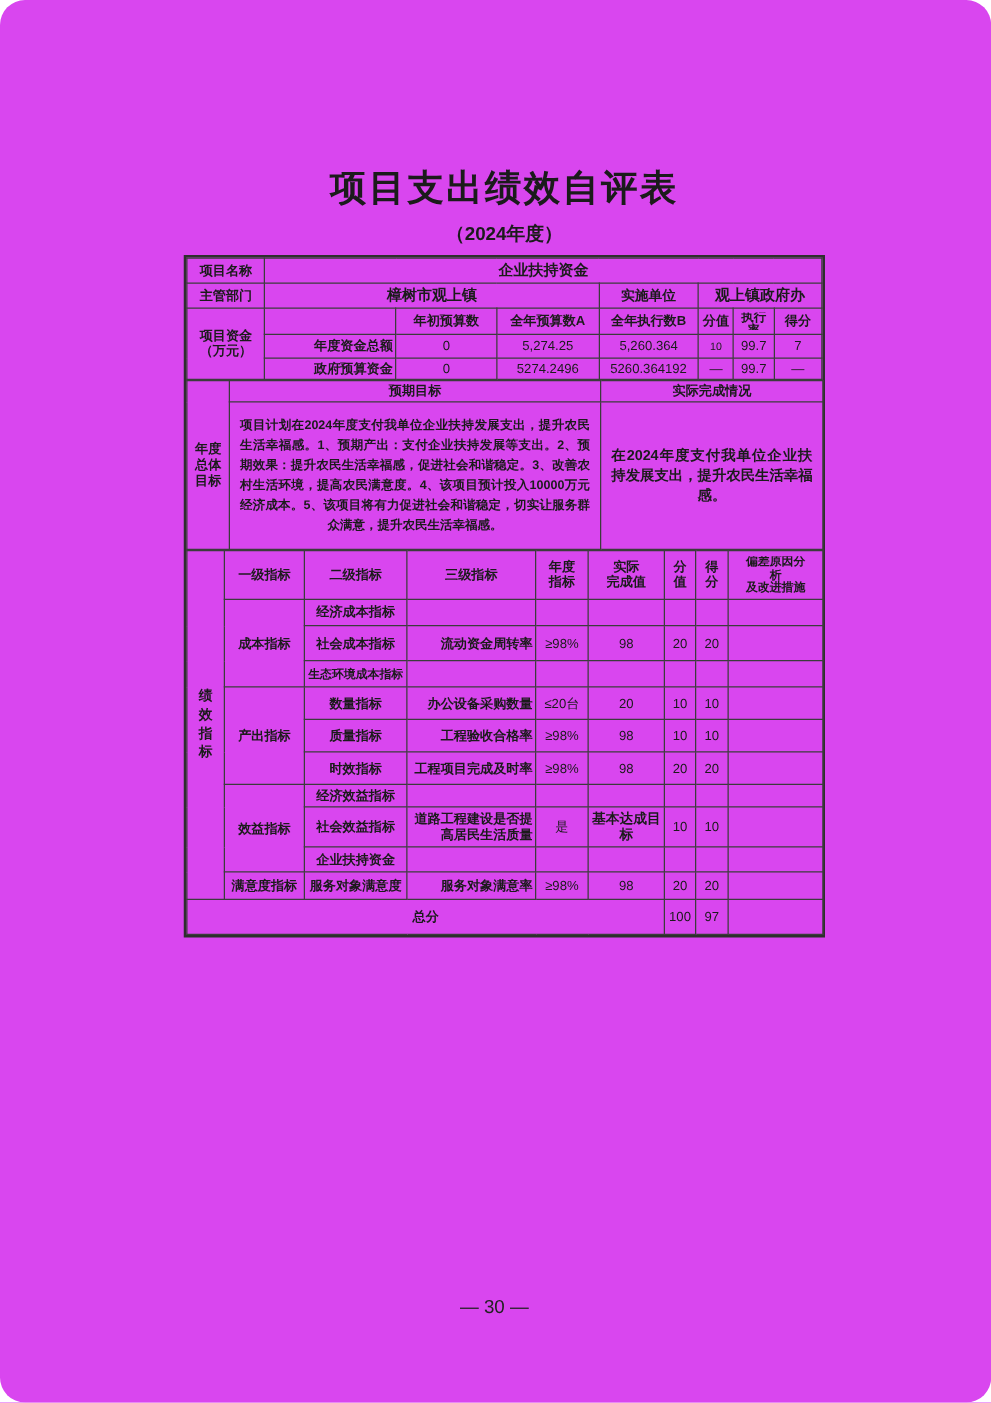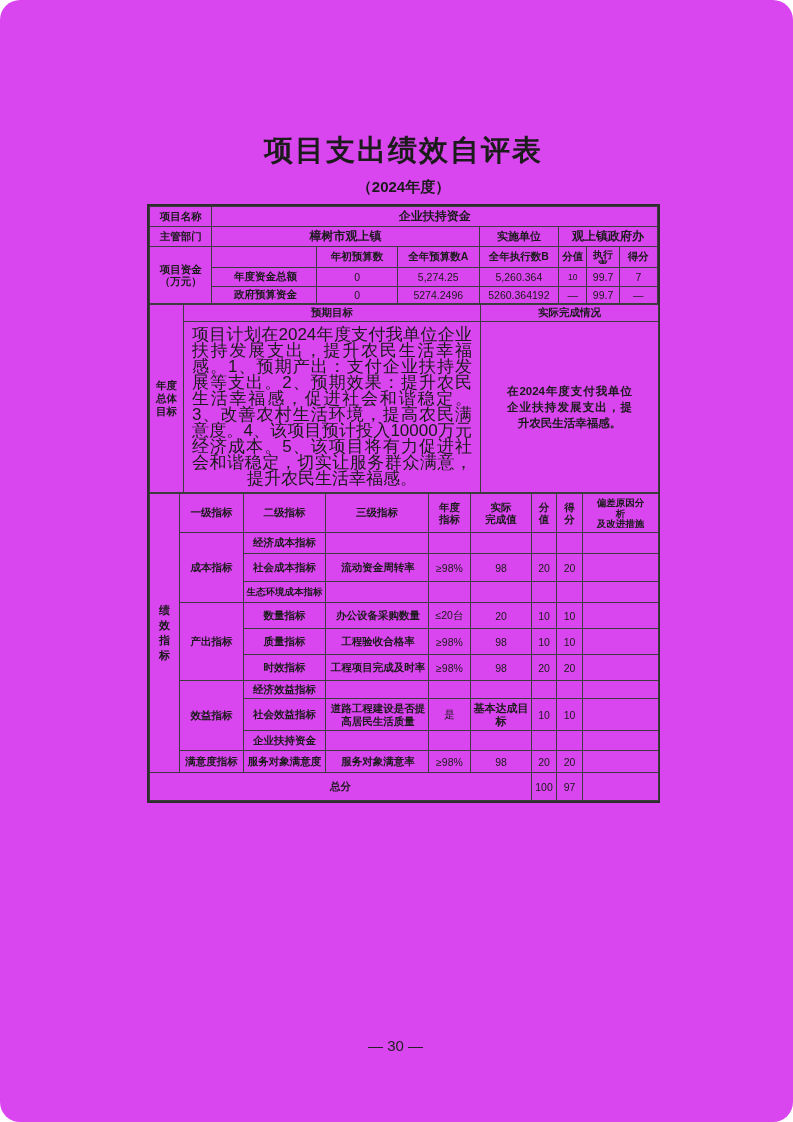--- a/index.html
+++ b/index.html
@@ -8,28 +8,28 @@
   .doc{position:absolute;left:147px;top:131px;width:513px;}
   .title{text-align:center;font-size:29px;font-weight:bold;letter-spacing:2px;}
   .subtitle{text-align:center;font-size:15px;font-weight:bold;margin-top:7px;}
   .frame{margin-top:7px;border:2px solid #2e2e2e;}
   table{border-collapse:collapse;table-layout:fixed;width:100%;}
   td{border:1px solid #3c3c3c;font-size:10.5px;text-align:center;vertical-align:middle;
      padding:1px 2px;overflow:hidden;font-weight:bold;}
   td.num{font-weight:normal;font-size:10.5px;font-family:"Liberation Sans",sans-serif;}
   td.small{font-size:8.5px;font-weight:normal;}
   td.val{font-size:12px;}
-  td.left{text-align:center;padding-left:4px;}
+  td.left{text-align:right;padding-left:4px;}
   .ml{white-space:pre-line;line-height:12px;margin-top:10px;}
   .vcell{white-space:pre-line;line-height:15px;font-size:11px;font-weight:bold;}
   .cliph{height:14px;overflow:hidden;line-height:10px;white-space:pre-line;font-size:10px;}
   .clipd{height:30px;overflow:hidden;line-height:10.5px;white-space:pre-line;font-size:9.5px;text-align:center;}
-  .goalExp{text-align:justify;text-align-last:center;padding:5px 8px;font-size:17px;
-           line-height:16px;font-weight:normal;}
-  .goalAct{text-align:justify;text-align-last:center;padding:8px 26px;font-size:11.5px;
+  .goalExp{text-align:justify;text-align-last:center;padding:5px 8px;font-size:10px;
+           line-height:16px;font-weight:bold;}
+  .goalAct{text-align:justify;text-align-last:center;padding:8px 8px;font-size:11.5px;
            line-height:16px;font-weight:bold;}
   .footer{position:absolute;left:0;top:1037px;width:791px;text-align:center;
           font-family:Liberation Sans, sans-serif;font-size:15px;color:#222;}
 </style>
 </head>
 <body>
 
 <div class="page">
   <div class="doc">
     <div class="title">项目支出绩效自评表</div>

